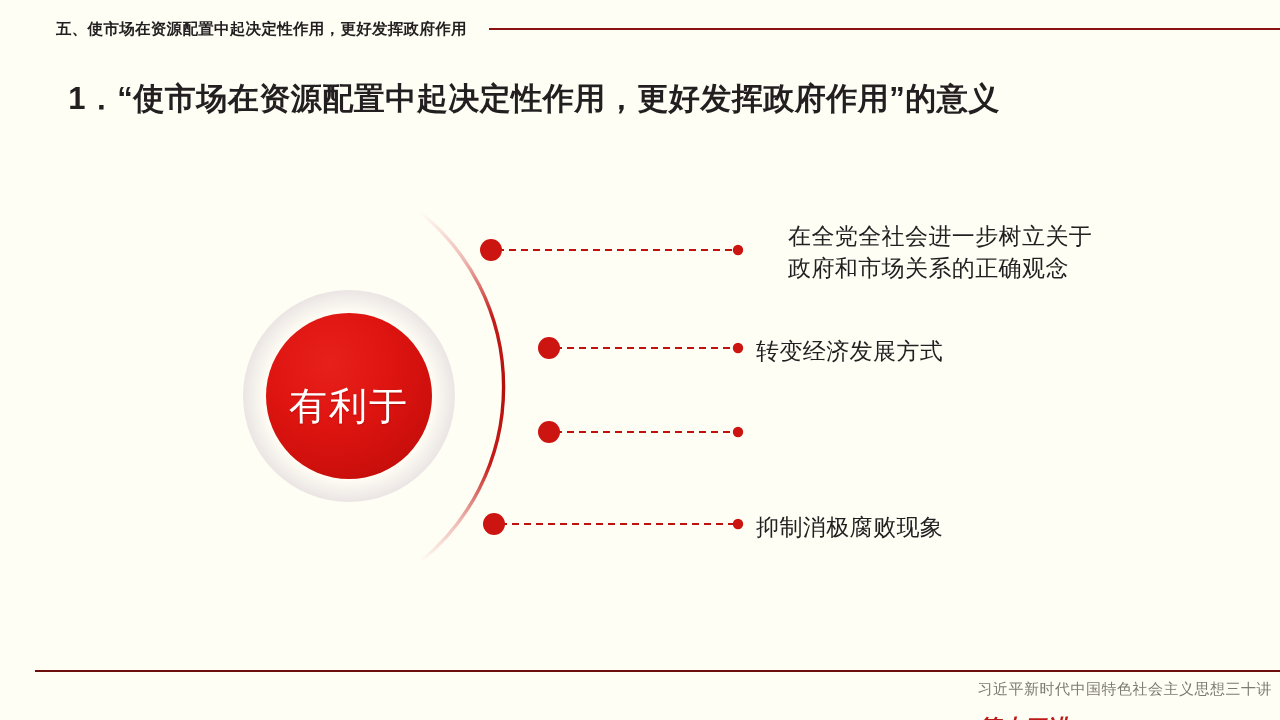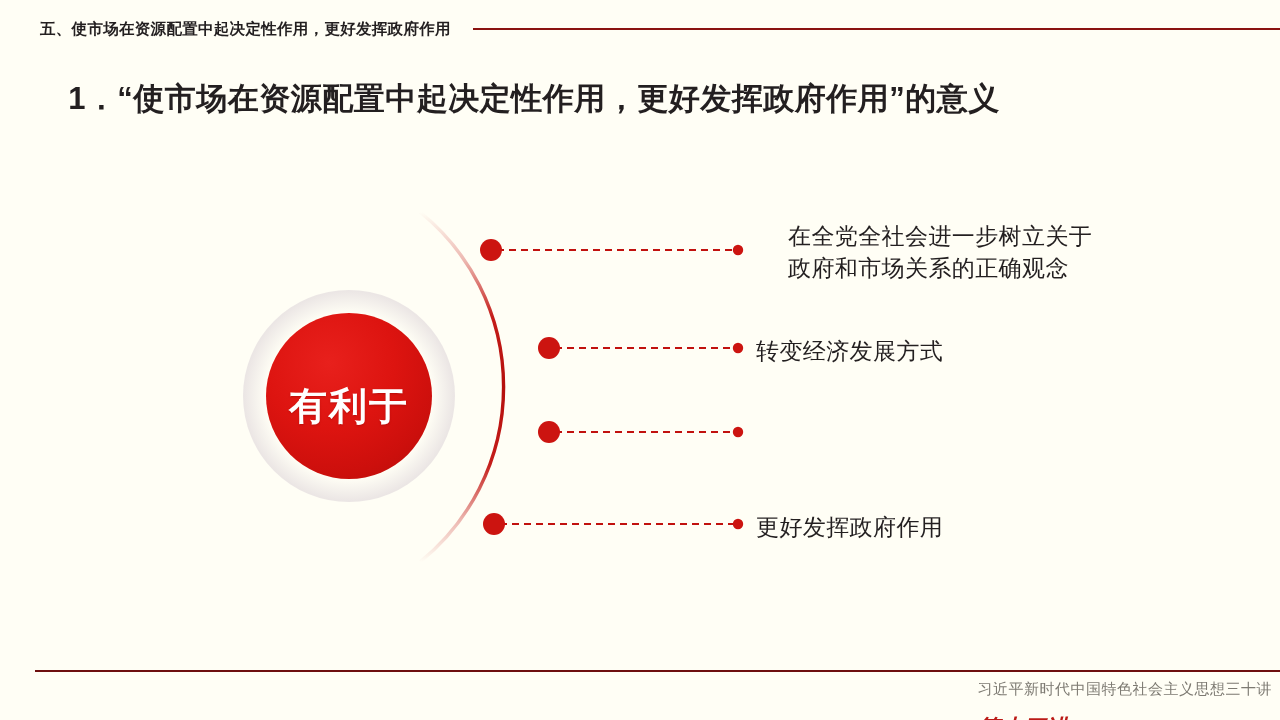--- a/index.html
+++ b/index.html
@@ -19,21 +19,21 @@
   .slide-header {
     position: absolute;
     top: 14px;
     left: 0;
     width: 1280px;
     height: 30px;
     display: flex;
     align-items: center;
   }
   .slide-header-text {
-    margin-left: 40px;
+    margin-left: 56px;
     font-size: 15.5px;
     font-weight: bold;
     color: #231f20;
     letter-spacing: 0.3px;
     white-space: nowrap;
   }
   .slide-header-rule {
     flex: 1;
     height: 2px;
     background: #8a1210;
@@ -91,21 +91,21 @@
     height: 166px;
     border-radius: 50%;
     background: radial-gradient(circle at 38% 30%, #e8201c 0%, #dd1410 42%, #cc0f0c 72%, #b40c0a 100%);
     display: flex;
     align-items: center;
     justify-content: center;
   }
   .hub-label {
     color: #ffffff;
     font-size: 38px;
-    font-weight: bold;
+    font-weight: normal;
     letter-spacing: 2px;
     text-shadow: 0 1px 2px rgba(120,0,0,0.35);
     margin-top: 20px;
   }
 
   
   .bullet-text {
     position: absolute;
     font-size: 23px;
     color: #231f20;
@@ -203,21 +203,21 @@
   <div class="hub-circle">
     <span class="hub-label">有利于</span>
   </div>
 
   <div class="bullet-text" style="left:756px; top:71px;margin-left:32px;">在全党全社会进一步树立关于
 政府和市场关系的正确观念</div>
 
   <div class="bullet-text" style="left:756px; top:186px;text-align:right;">转变经济发展方式</div>
 
 
-  <div class="bullet-text" style="left:756px; top:362px;">更好发挥政府作用</div>
+  <div class="bullet-text" style="left:756px; top:362px;">抑制消极腐败现象</div>
 </div>
 
 <div class="slide-footer">
   <div class="footer-rule"></div>
   <div class="footer-texts">
     <span class="footer-series">习近平新时代中国特色社会主义思想三十讲</span>
     <span class="footer-lecture">第十三讲</span>
   </div>
 </div>
 

